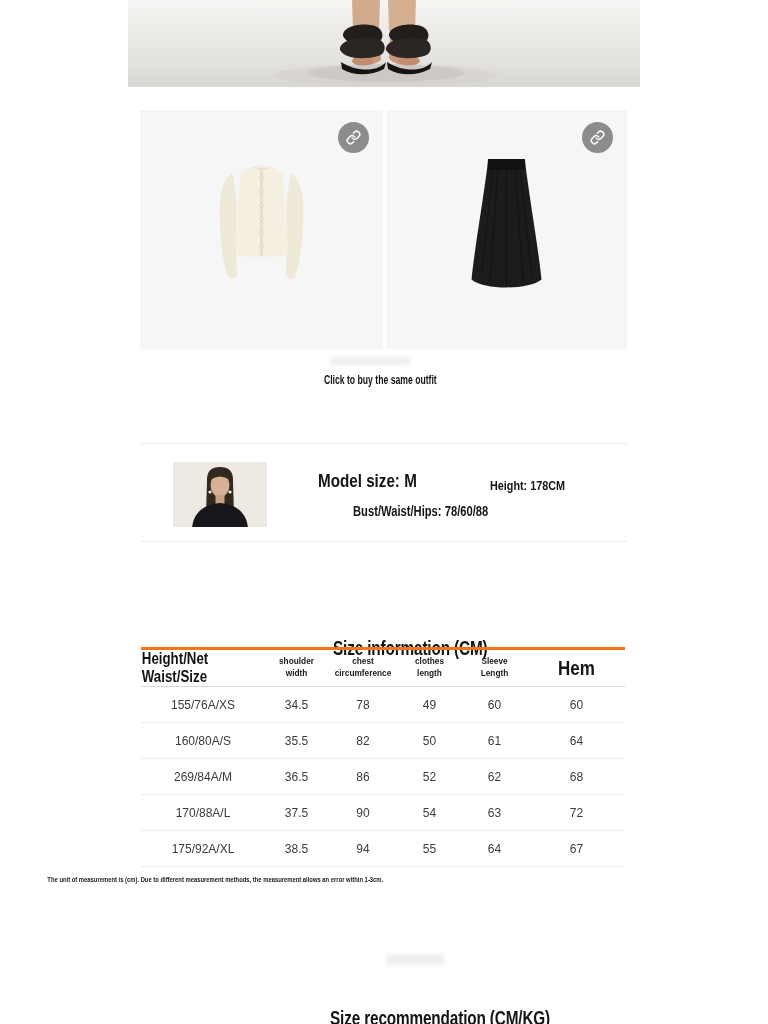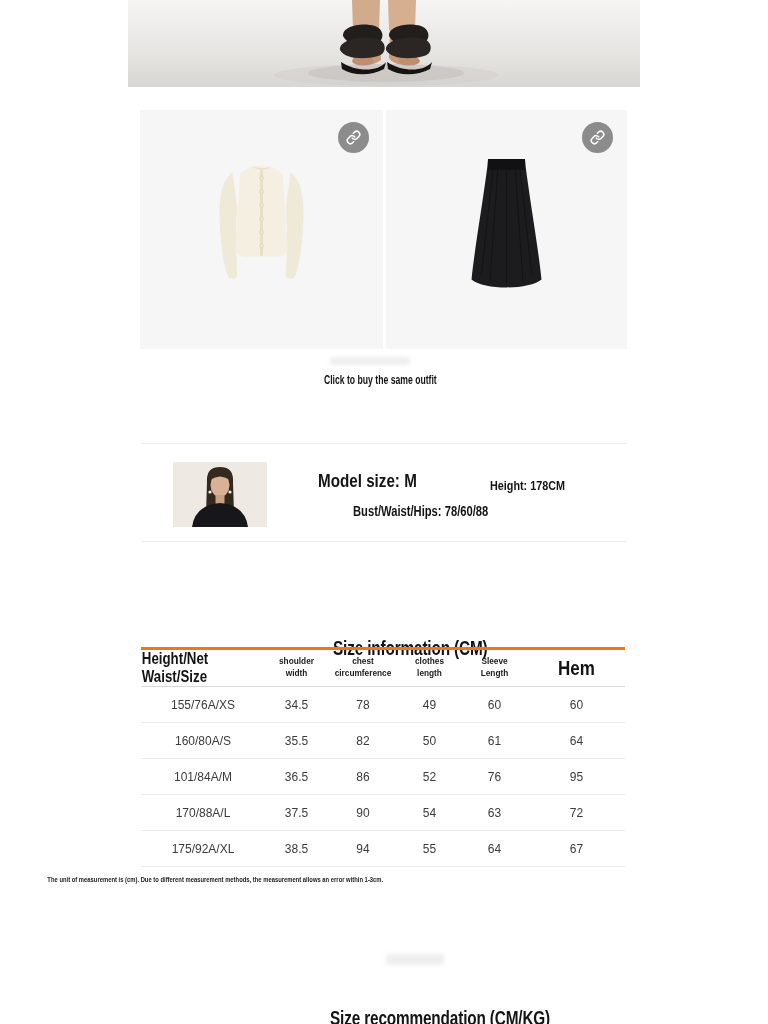--- a/index.html
+++ b/index.html
@@ -197,26 +197,26 @@
         </div>
         <div class="tr">
           <div class="td">160/80A/S</div>
           <div class="td">35.5</div>
           <div class="td">82</div>
           <div class="td">50</div>
           <div class="td">61</div>
           <div class="td">64</div>
         </div>
         <div class="tr">
-          <div class="td">101/84A/M</div>
+          <div class="td">269/84A/M</div>
           <div class="td">36.5</div>
           <div class="td">86</div>
           <div class="td">52</div>
-          <div class="td">76</div>
-          <div class="td">95</div>
+          <div class="td">62</div>
+          <div class="td">68</div>
         </div>
         <div class="tr">
           <div class="td">170/88A/L</div>
           <div class="td">37.5</div>
           <div class="td">90</div>
           <div class="td">54</div>
           <div class="td">63</div>
           <div class="td">72</div>
         </div>
         <div class="tr">

